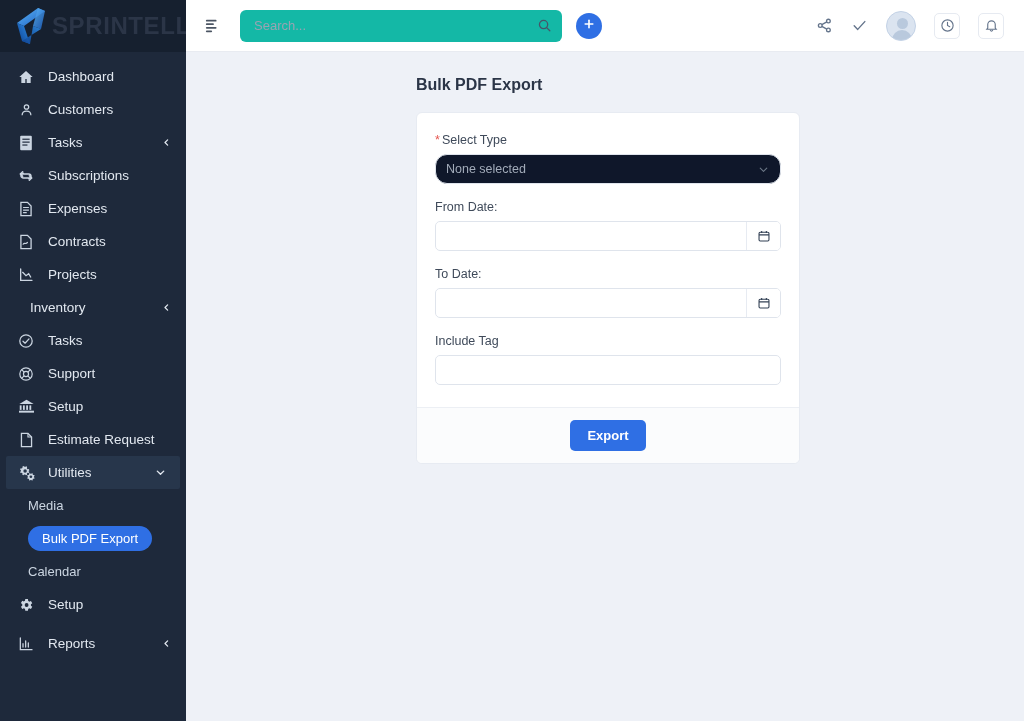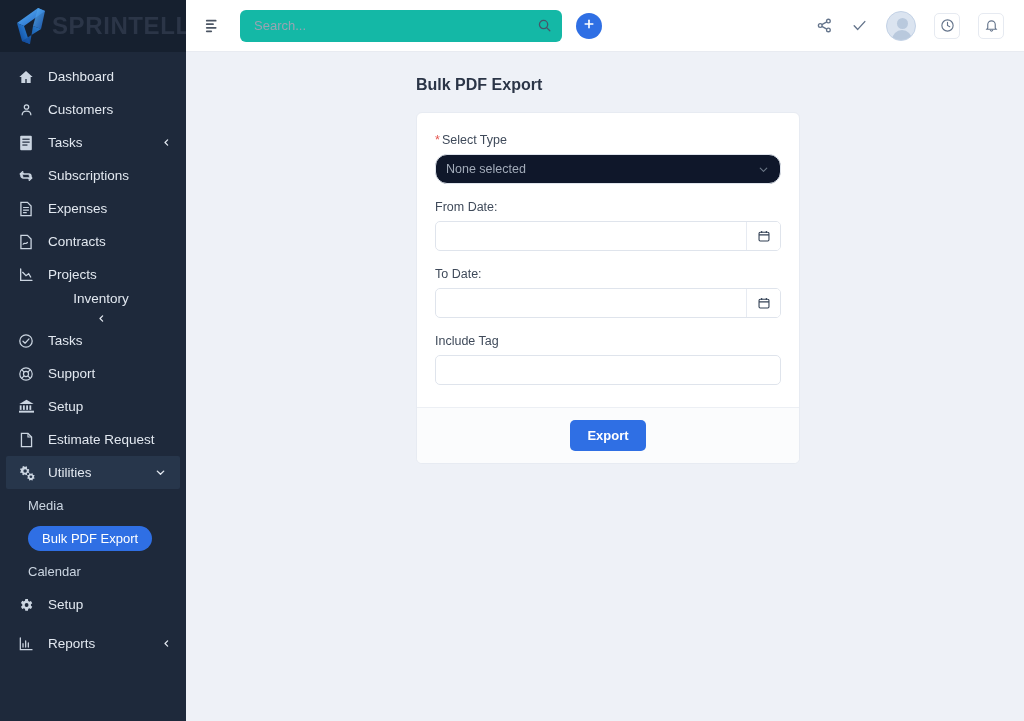--- a/index.html
+++ b/index.html
@@ -78,21 +78,21 @@
   .nav-label { flex: 1 1 auto; white-space: nowrap; }
   .chev {
     width: 12px;
     height: 12px;
     flex: 0 0 12px;
     color: #e2e8f0;
     display: flex;
     align-items: center;
     justify-content: center;
   }
-  .nav-item.no-icon { padding-left: 30px; flex-direction: column; }
+  .nav-item.no-icon { padding-left: 30px; }
   .nav-item.no-icon .nav-label { font-size: 13.5px; }
   .nav-item.expanded {
     background: #27364b;
     border-radius: 2px;
     margin: 0 6px;
     padding-left: 10px;
     width: calc(100% - 12px);
   }
   .sub-item {
     display: flex;

